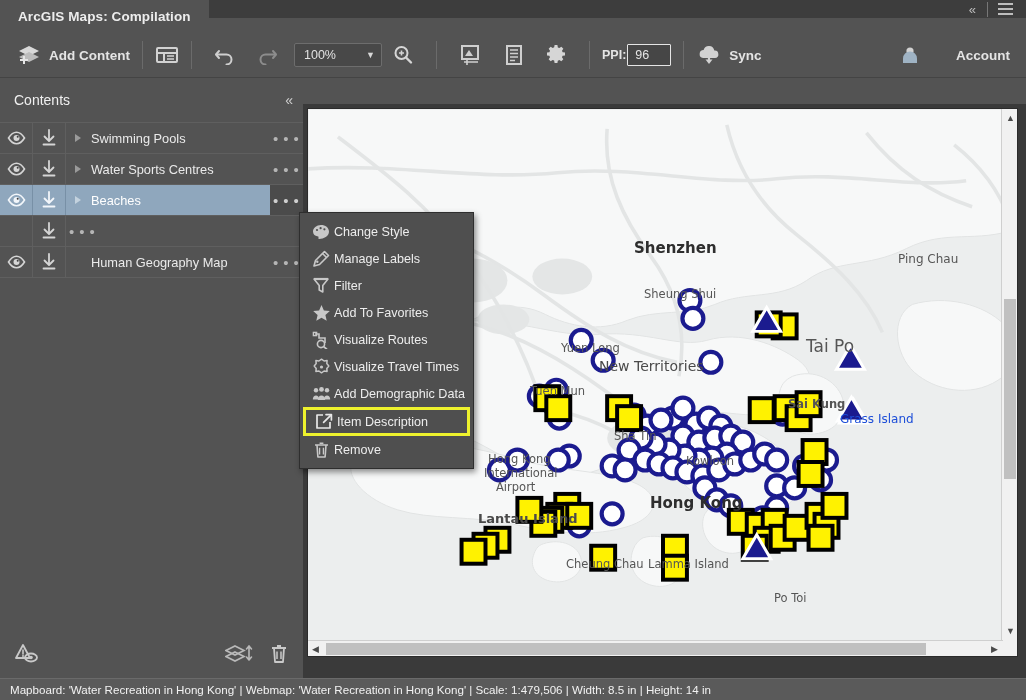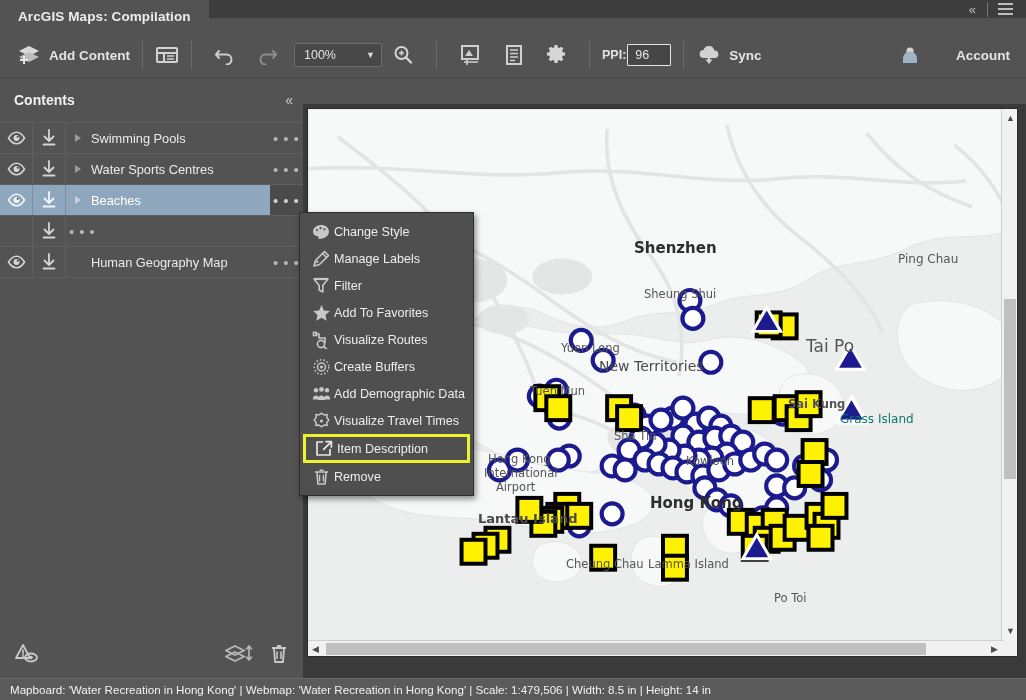--- a/index.html
+++ b/index.html
@@ -61,21 +61,21 @@
 
   
   .contents {
     position: absolute; left: 0; top: 78px; width: 303px; height: 600px;
     background: #535353;
   }
   .contents-head {
     height: 44px; display: flex; align-items: center;
     padding: 0 12px 0 14px; position: relative;
   }
-  .contents-title { color: #f0f0f0; font-size: 14px; font-weight: bold; }
+  .contents-title { color: #f0f0f0; font-size: 14px; font-weight: normal; }
   .collapse-chev {
     margin-left: auto; color: #cfcfcf; font-size: 14px; letter-spacing: -2px;
   }
   .layer-list { border-top: 1px solid #5f5f5f; }
   .layer-row {
     height: 31px; display: flex; align-items: stretch;
     border-bottom: 1px solid #5f5f5f; color: #eaeaea; font-size: 12.8px;
   }
   .layer-row.sel { background: #8fa7bd; }
   .layer-row.sel .lbl { color: #ffffff; }
@@ -763,21 +763,21 @@
             <polygon points="545,289 559,313 531,313" fill="#1b1b8f" stroke="#ffffff" stroke-width="3"></polygon>
           </g>
           <g>
             <polygon points="450,427 464,451 436,451" fill="#1b1b8f" stroke="#ffffff" stroke-width="3"></polygon>
           </g>
         </svg>
       <div id="map-labels">
           <span class="maplabel" style="left: 326px; top: 130px; font-size: 15px; font-weight: bold; color: rgb(46, 46, 46);">Shenzhen</span>
           <span class="maplabel" style="left: 590px; top: 143px; font-size: 12px; font-weight: normal; color: rgb(85, 85, 85);">Ping Chau</span>
           <span class="maplabel" style="left: 336px; top: 178px; font-size: 11.5px; font-weight: normal; color: rgb(85, 85, 85);">Sheung Shui</span>
-          <span class="maplabel" style="left: 532px; top: 303px; font-size: 12px; font-weight: normal; color: #0f766e;">Grass Island</span>
+          <span class="maplabel" style="left: 532px; top: 303px; font-size: 12px; font-weight: normal; color: #1d4ed8;">Grass Island</span>
           <span class="maplabel" style="left: 253px; top: 232px; font-size: 11.5px; font-weight: normal; color: rgb(85, 85, 85);">Yuen Long</span>
           <span class="maplabel" style="left: 455px; top: 227px; font-size: 17px; font-weight: normal; color: rgb(85, 85, 85); margin-left: 43px;">Tai Po</span>
           <span class="maplabel" style="left: 291px; top: 249px; font-size: 14px; font-weight: normal; color: rgb(74, 74, 74);">New Territories</span>
           <span class="maplabel" style="left: 222px; top: 275px; font-size: 11.5px; font-weight: normal; color: rgb(85, 85, 85);">Tuen Mun</span>
           <span class="maplabel" style="left: 480px; top: 288px; font-size: 11.5px; font-weight: bold; color: rgb(85, 85, 85);">Sai Kung</span>
           <span class="maplabel" style="left: 306px; top: 320px; font-size: 11.5px; font-weight: normal; color: rgb(85, 85, 85);">Sha Tin</span>
           <span class="maplabel" style="left: 378px; top: 345px; font-size: 11.5px; font-weight: normal; color: rgb(85, 85, 85);">Kowloon</span>
           <span class="maplabel" style="left: 342px; top: 385px; font-size: 15px; font-weight: bold; color: rgb(46, 46, 46);">Hong Kong</span>
           <span class="maplabel" style="left: 180px; top: 343px; font-size: 11.5px; font-weight: normal; color: rgb(85, 85, 85);">Hong Kong</span>
           <span class="maplabel" style="left: 176px; top: 357px; font-size: 11.5px; font-weight: normal; color: rgb(85, 85, 85);">International</span>
@@ -847,49 +847,39 @@
             <rect x="1.4" y="1.4" width="3.2" height="3.2" fill="none" stroke="#c8c8c8" stroke-width="1.4"></rect>
             <circle cx="9" cy="13" r="3.6" fill="none" stroke="#c8c8c8" stroke-width="1.6"></circle>
             <path d="M11.7 15.6l2.8 2.4" stroke="#c8c8c8" stroke-width="1.8" stroke-linecap="round"></path>
           </svg>
         </span>
         <span>Visualize Routes</span>
       </div>
       <div class="ctx-item">
         <span class="ico">
           <svg width="19" height="18" viewBox="0 0 19 18">
-            <circle cx="9.5" cy="9" r="7.3" fill="none" stroke="#c8c8c8" stroke-width="1.5" stroke-dasharray="1.6 2"></circle>
-            <circle cx="9.5" cy="9" r="4" fill="none" stroke="#c8c8c8" stroke-width="1.5"></circle>
-            <circle cx="9.5" cy="9" r="1.5" fill="#c8c8c8"></circle>
-          </svg>
-        </span>
-        <span>Create Buffers</span>
+            <path d="M9.5 1.2l2.6 1.8 3-.4-.3 3 2 2.4-2 2.4.3 3-3-.4-2.6 1.8-2.6-1.8-3 .4.3-3-2-2.4 2-2.4-.3-3 3 .4z" fill="none" stroke="#c8c8c8" stroke-width="1.5" stroke-linejoin="round"></path>
+            <circle cx="9.5" cy="9" r="1.6" fill="#c8c8c8"></circle>
+          </svg>
+        </span>
+        <span>Visualize Travel Times</span>
       </div>
       <div class="ctx-item">
         <span class="ico">
           <svg width="19" height="16" viewBox="0 0 19 16">
             <circle cx="4" cy="4.2" r="2.2" fill="#c8c8c8"></circle>
             <circle cx="9.5" cy="3.4" r="2.4" fill="#c8c8c8"></circle>
             <circle cx="15" cy="4.2" r="2.2" fill="#c8c8c8"></circle>
             <path d="M0.8 13.5c0-2.4 1.5-4 3.2-4s3.2 1.6 3.2 4z" fill="#c8c8c8"></path>
             <path d="M5.8 14c0-2.8 1.7-4.6 3.7-4.6s3.7 1.8 3.7 4.6z" fill="#c8c8c8"></path>
             <path d="M11.8 13.5c0-2.4 1.5-4 3.2-4s3.2 1.6 3.2 4z" fill="#c8c8c8"></path>
           </svg>
         </span>
         <span>Add Demographic Data</span>
       </div>
-      <div class="ctx-item">
-        <span class="ico">
-          <svg width="19" height="18" viewBox="0 0 19 18">
-            <path d="M9.5 1.2l2.6 1.8 3-.4-.3 3 2 2.4-2 2.4.3 3-3-.4-2.6 1.8-2.6-1.8-3 .4.3-3-2-2.4 2-2.4-.3-3 3 .4z" fill="none" stroke="#c8c8c8" stroke-width="1.5" stroke-linejoin="round"></path>
-            <circle cx="9.5" cy="9" r="1.6" fill="#c8c8c8"></circle>
-          </svg>
-        </span>
-        <span>Visualize Travel Times</span>
-      </div>
       <div class="ctx-item hl" style="border-color: rgb(238, 242, 45);">
         <span class="ico">
           <svg width="18" height="17" viewBox="0 0 18 17">
             <path d="M8 2H2v13h13V9" fill="none" stroke="#e8e8e8" stroke-width="1.7" stroke-linejoin="round"></path>
             <path d="M11 1.6h5.4V7" fill="none" stroke="#e8e8e8" stroke-width="1.7" stroke-linecap="round" stroke-linejoin="round"></path>
             <path d="M16.2 1.8L8.6 9.4" stroke="#e8e8e8" stroke-width="1.7" stroke-linecap="round"></path>
           </svg>
         </span>
         <span>Item Description</span>
       </div>

